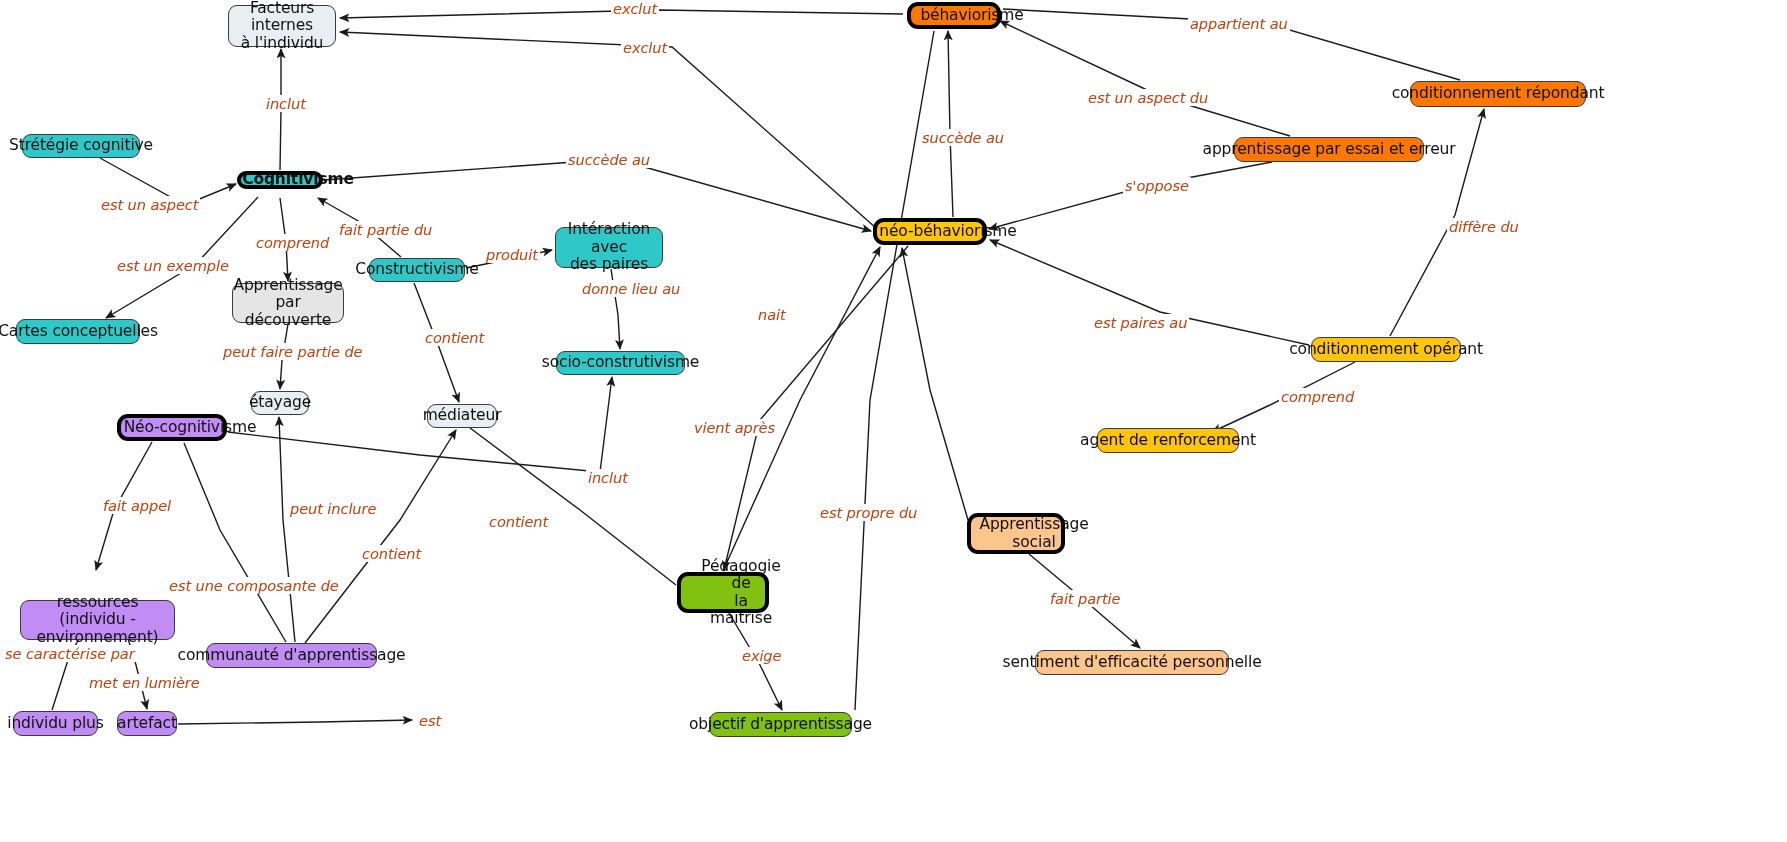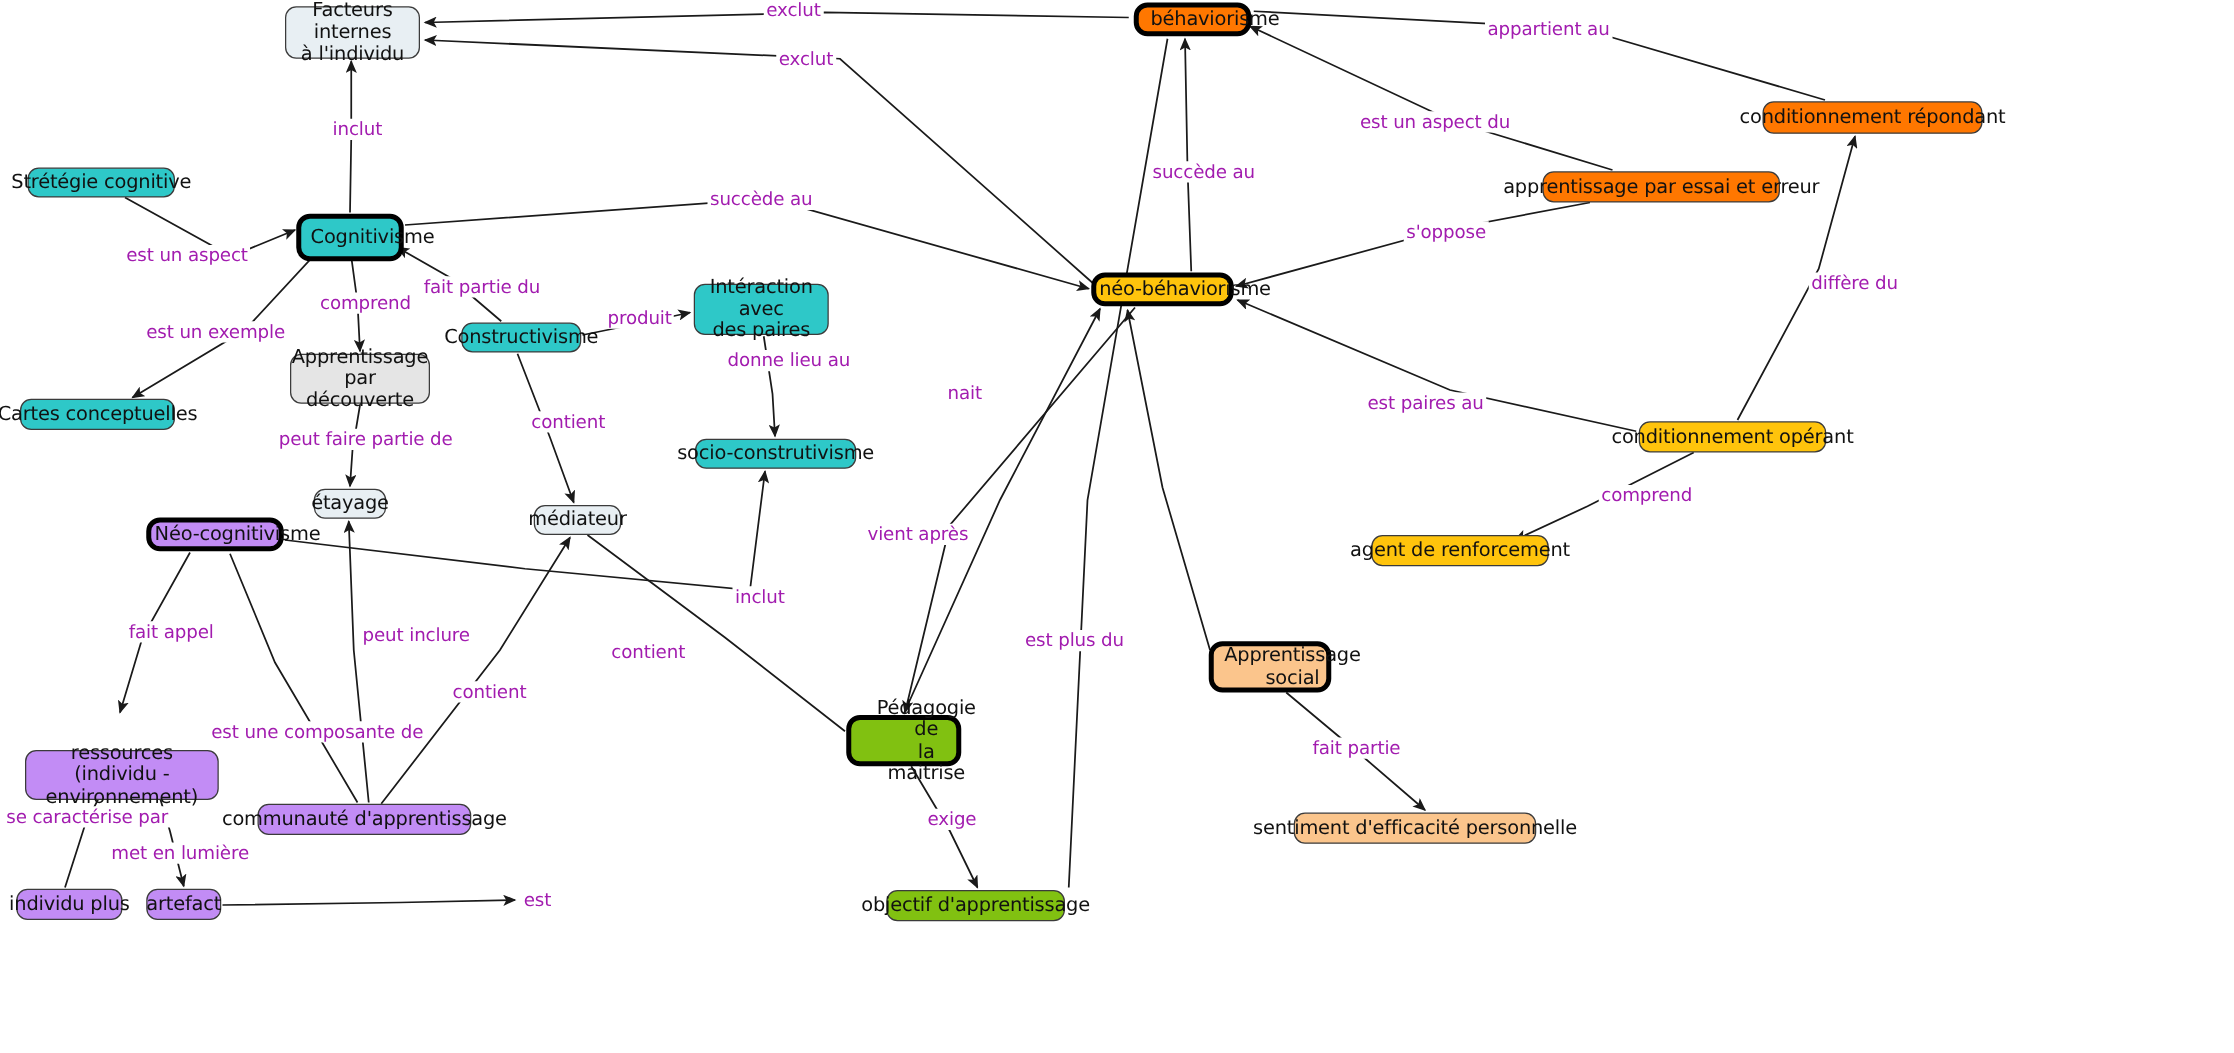--- a/index.html
+++ b/index.html
@@ -46,26 +46,27 @@
     border: 4.5px solid #000000;
     border-radius: 11px;
     padding-left: 43px;
   }
   .node.two-line {
     white-space: normal;
   }
   .edge-label {
     position: absolute;
     font-size: 14.6px;
-    color: #a21caf;
+    color: #c2410c;
     background: #ffffff;
     padding: 0 2px;
     white-space: nowrap;
     z-index: 7;
     letter-spacing: -0.1px;
+    font-style: italic;
   }
 </style>
 </head>
 <body>
 
 <div id="canvas">
 
   <svg id="edge-layer" viewBox="0 0 1787 842" xmlns="http://www.w3.org/2000/svg">
     <defs>
       <marker id="arrowhead" markerWidth="11" markerHeight="9" refX="9.4" refY="4.5" orient="auto" markerUnits="userSpaceOnUse">
@@ -109,21 +110,21 @@
         <path d="M 968 520 L 930 390 L 902 248" fill="none" stroke="#1a1a1a" stroke-width="1.4" marker-end="url(#arrowhead)"></path>
       </g>
   </svg>
 
   <div id="node-layer">
       <div class="node two-line" style="left: 228px; top: 5px; width: 108px; height: 42px; background: rgb(232, 239, 243);">Facteurs internes<br>à l'individu</div>
       <div class="node thick" style="left: 907px; top: 2px; width: 94px; height: 27px; background: rgb(255, 119, 0);">béhaviorisme</div>
       <div class="node" style="left: 1410px; top: 81px; width: 176px; height: 26px; background: rgb(255, 119, 0);">conditionnement répondant</div>
       <div class="node" style="left: 22px; top: 134px; width: 118px; height: 24px; background: rgb(46, 200, 200);">Strétégie cognitive</div>
       <div class="node" style="left: 1234px; top: 137px; width: 190px; height: 25px; background: rgb(255, 119, 0);">apprentissage par essai et erreur</div>
-      <div class="node thick" style="left: 237px; top: 171px; width: 86px; height: 38px; background: rgb(46, 200, 200);">Cognitivisme</div>
+      <div class="node thick" style="left: 237px; top: 171px; width: 86px; height: 18px; background: rgb(46, 200, 200); font-weight: bold;">Cognitivisme</div>
       <div class="node thick" style="left: 873px; top: 218px; width: 114px; height: 27px; background: rgb(255, 196, 12);">néo-béhaviorisme</div>
       <div class="node two-line" style="left: 555px; top: 227px; width: 108px; height: 41px; background: rgb(46, 200, 200);">Intéraction avec<br>des paires</div>
       <div class="node" style="left: 369px; top: 258px; width: 96px; height: 24px; background: rgb(46, 200, 200);">Constructivisme</div>
       <div class="node two-line" style="left: 232px; top: 283px; width: 112px; height: 40px; background: #e5e5e5;">Apprentissage par<br>découverte</div>
       <div class="node" style="left: 16px; top: 319px; width: 124px; height: 25px; background: rgb(46, 200, 200);">Cartes conceptuelles</div>
       <div class="node" style="left: 1311px; top: 337px; width: 150px; height: 25px; background: rgb(255, 196, 12);">conditionnement opérant</div>
       <div class="node" style="left: 556px; top: 351px; width: 129px; height: 24px; background: rgb(46, 200, 200);">socio-construtivisme</div>
       <div class="node" style="left: 251px; top: 391px; width: 58px; height: 24px; background: rgb(232, 239, 243);">étayage</div>
       <div class="node" style="left: 427px; top: 404px; width: 70px; height: 24px; background: rgb(232, 239, 243);">médiateur</div>
       <div class="node thick" style="left: 117px; top: 414px; width: 110px; height: 27px; background: rgb(194, 140, 245);">Néo-cognitivisme</div>
@@ -149,21 +150,21 @@
       <div class="edge-label" style="left: 99px; top: 196px;">est un aspect</div>
       <div class="edge-label" style="left: 115px; top: 257px;">est un exemple</div>
       <div class="edge-label" style="left: 254px; top: 234px;">comprend</div>
       <div class="edge-label" style="left: 337px; top: 221px;">fait partie du</div>
       <div class="edge-label" style="left: 484px; top: 246px; text-align: center;">produit</div>
       <div class="edge-label" style="left: 580px; top: 280px;">donne lieu au</div>
       <div class="edge-label" style="left: 423px; top: 329px;">contient</div>
       <div class="edge-label" style="left: 221px; top: 343px;">peut faire partie de</div>
       <div class="edge-label" style="left: 756px; top: 306px;">nait</div>
       <div class="edge-label" style="left: 692px; top: 419px;">vient après</div>
-      <div class="edge-label" style="left: 818px; top: 504px;">est plus du</div>
+      <div class="edge-label" style="left: 818px; top: 504px;">est propre du</div>
       <div class="edge-label" style="left: 1092px; top: 314px;">est paires au</div>
       <div class="edge-label" style="left: 1279px; top: 388px;">comprend</div>
       <div class="edge-label" style="left: 1447px; top: 218px;">diffère du</div>
       <div class="edge-label" style="left: 586px; top: 469px;">inclut</div>
       <div class="edge-label" style="left: 101px; top: 497px;">fait appel</div>
       <div class="edge-label" style="left: 167px; top: 549px; margin-top: 28px;">est une composante de</div>
       <div class="edge-label" style="left: 288px; top: 500px;">peut inclure</div>
       <div class="edge-label" style="left: 360px; top: 545px;">contient</div>
       <div class="edge-label" style="left: 487px; top: 513px;">contient</div>
       <div class="edge-label" style="left: 3px; top: 645px;">se caractérise par</div>

